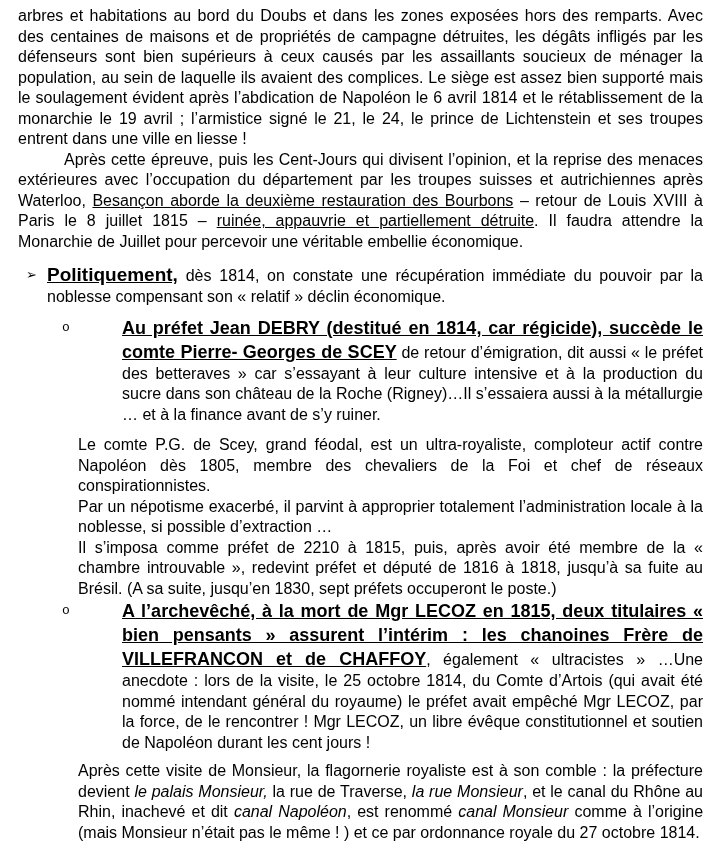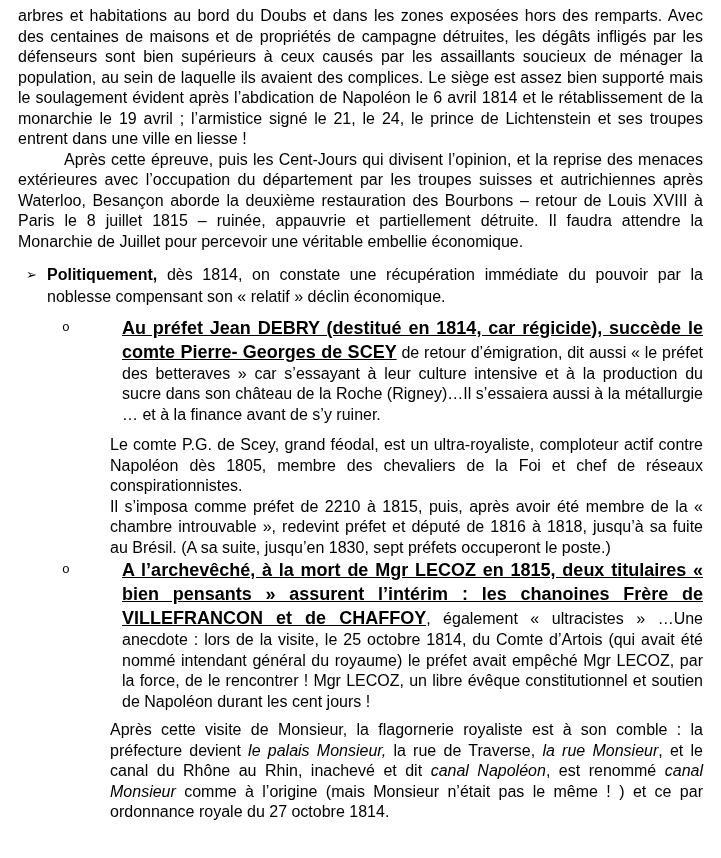--- a/index.html
+++ b/index.html
@@ -12,45 +12,45 @@
     font-family: "Liberation Sans", sans-serif;
     font-size: 16px;
     line-height: 20.5px;
     padding: 6px 18px 0 18px;
     overflow: hidden;
     text-align: justify;
     border-radius: 27px;
   }
   p { margin: 0; }
   .indent-first { text-indent: 46px; }
-  .u  { }
+  .u  { text-decoration: underline; }
   .it { font-style: italic; }
 
   
   .bullet-l1 { display: flex; margin-top: 10px; }
   .bullet-l1 .marker {
     flex: none; width: 29px; box-sizing: border-box;
     padding-left: 8px; font-size: 13px; line-height: 25px;
   }
   .bullet-l1 .content { flex: 1; }
-  .h-l1 { font-weight: bold; font-size: 16px; line-height: 25px; }
+  .h-l1 { font-weight: bold; font-size: 19px; line-height: 25px; text-decoration: underline; }
 
   
   .bullet-l2 { display: flex; margin-top: 8px; }
   .bullet-l2 .marker {
     flex: none; width: 72px; box-sizing: border-box;
     padding-left: 44px;
     font-family: "Liberation Mono", monospace;
     font-size: 13px; line-height: 24px;
   }
   .bullet-l2 .content { flex: 1; margin-left: 32px; }
   .h-l2 { font-weight: bold; font-size: 18px; line-height: 24px; text-decoration: underline; }
 
   
-  .sub-block { margin-left: 92px; }
+  .sub-block { margin-left: 60px; }
   .mt-lg { margin-top: 10px; }
   .mt-md { margin-top: 8px; }
 </style>
 </head>
 <body>
 
 <div class="page">
 
   <p>arbres et habitations au bord du Doubs et dans les zones exposées hors des remparts. Avec des centaines de maisons et de propriétés de campagne détruites, les dégâts infligés par les défenseurs sont bien supérieurs à ceux causés par les assaillants soucieux de ménager la population, au sein de laquelle ils avaient des complices. Le siège est assez bien supporté mais le soulagement évident après l’abdication de Napoléon le 6 avril 1814 et le rétablissement de la monarchie le 19 avril ; l’armistice signé le 21, le 24, le prince de Lichtenstein et ses troupes entrent dans une ville en liesse !</p>
 
@@ -65,20 +65,21 @@
 
   <div class="bullet-l2">
     <span class="marker">o</span>
     <div class="content">
       <p><span class="h-l2">Au préfet Jean DEBRY (destitué en 1814, car régicide), succède le comte Pierre- Georges de SCEY</span><span> de retour d’émigration, dit aussi « le préfet des betteraves » car s’essayant à leur culture intensive et à la production du sucre dans son château de la Roche (Rigney)…Il s’essaiera aussi à la métallurgie … et à la finance avant de s’y ruiner.</span></p>
     </div>
   </div>
 
   <div class="sub-block mt-lg">
     <p>Le comte P.G. de Scey, grand féodal, est un ultra-royaliste, comploteur actif contre Napoléon dès 1805, membre des chevaliers de la Foi et chef de réseaux conspirationnistes.</p>
+    <p>Par un népotisme exacerbé, il parvint à approprier totalement l’administration locale à la noblesse, si possible d’extraction …</p>
     <p>Il s’imposa comme préfet de 2210 à 1815, puis, après avoir été membre de la « chambre introuvable », redevint préfet et député de 1816 à 1818, jusqu’à sa fuite au Brésil. (A sa suite, jusqu’en 1830, sept préfets occuperont le poste.)</p>
   </div>
 
   <div class="bullet-l2" style="margin-top:0;">
     <span class="marker">o</span>
     <div class="content">
       <p><span class="h-l2">A l’archevêché, à la mort de Mgr LECOZ en 1815, deux titulaires « bien pensants » assurent l’intérim : les chanoines Frère de VILLEFRANCON et de CHAFFOY</span><span>, également « ultracistes » …Une anecdote : lors de la visite, le 25 octobre 1814, du Comte d’Artois (qui avait été nommé intendant général du royaume) le préfet avait empêché Mgr LECOZ, par la force, de le rencontrer ! Mgr LECOZ, un libre évêque constitutionnel et soutien de Napoléon durant les cent jours !</span></p>
     </div>
   </div>
 

